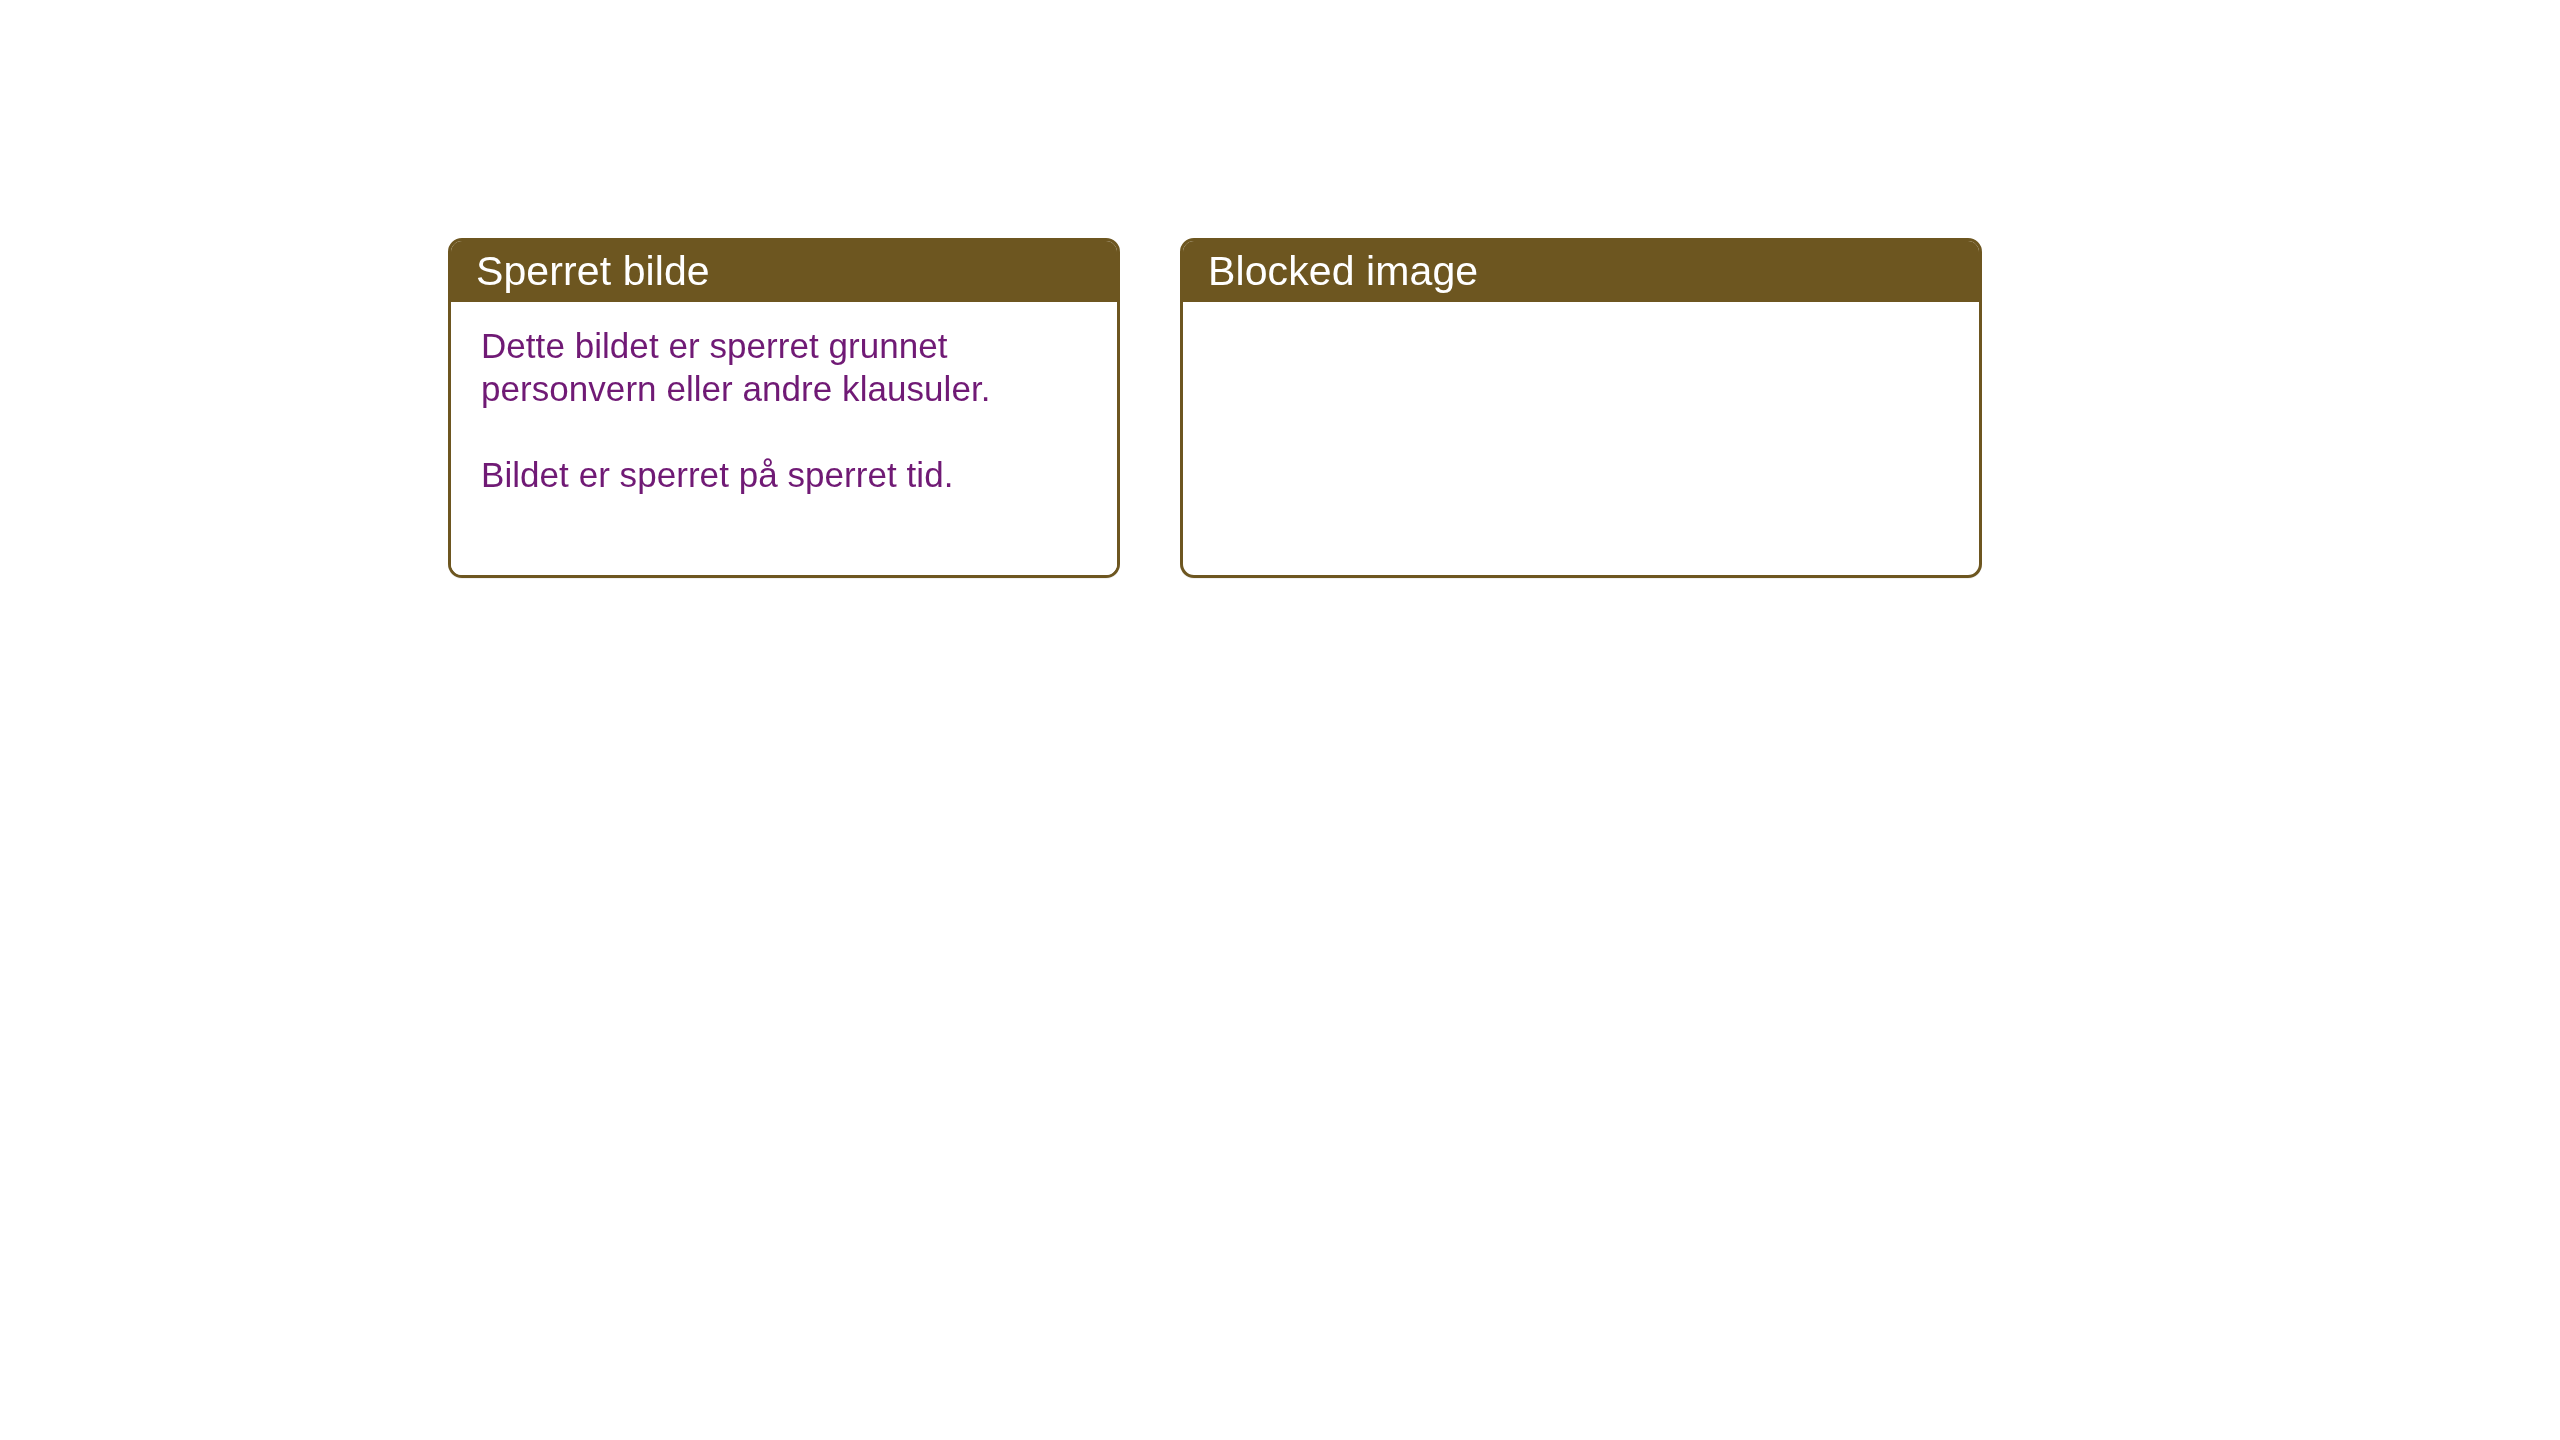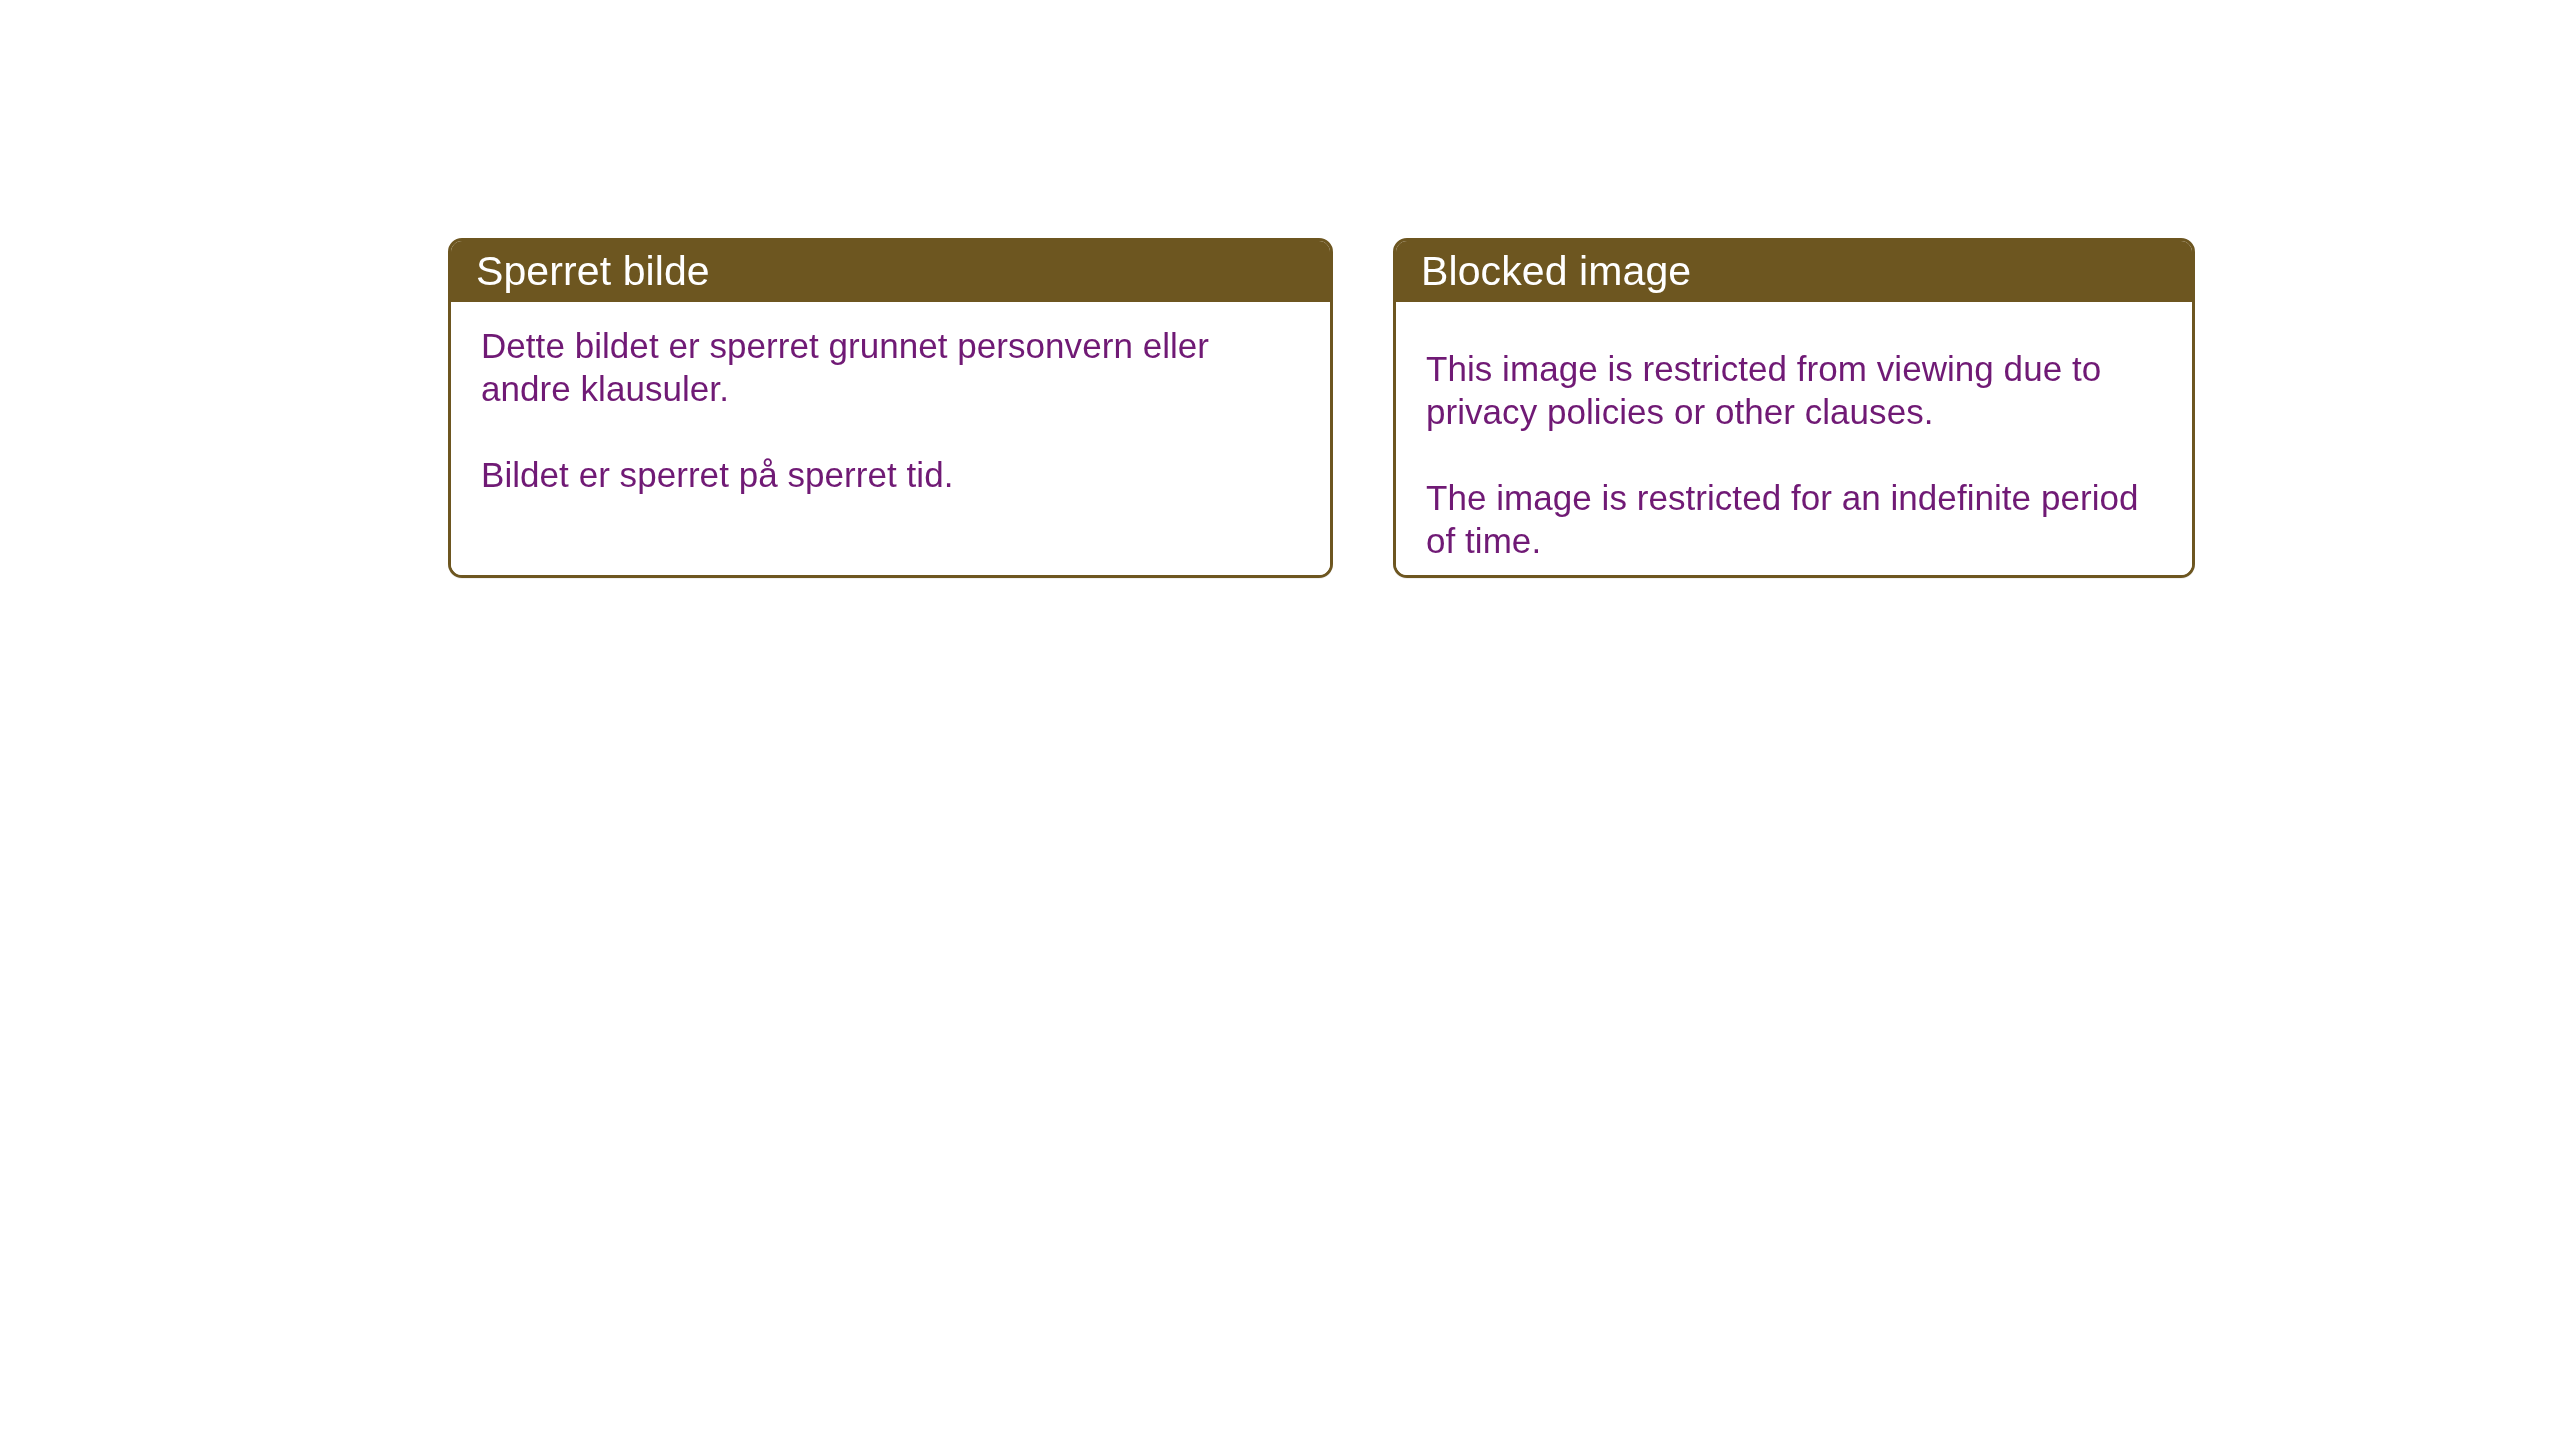--- a/index.html
+++ b/index.html
@@ -31,21 +31,21 @@
     background: #ffffff;
     border: 3px solid #6d5620;
     border-radius: 14px;
     overflow: hidden;
     height: 340px;
     display: flex;
     flex-direction: column;
     box-shadow: 0 1px 0 rgba(0,0,0,0.06);
   }
 
-  .notice-card.left  { width: 885px; }
+  .notice-card.left  { width: 672px; }
   .notice-card.right { width: 802px; gap: 23px; }
 
   .card-header {
     background: #6d5620;
     height: 62px;
     flex: 0 0 62px;
     display: flex;
     align-items: center;
     padding: 0 0 0 26px;
     margin: -1px -1px 0 -1px;
@@ -90,20 +90,15 @@
       <p class="body-paragraph">Dette bildet er sperret grunnet personvern eller andre klausuler.</p>
       <div class="para-gap"></div>
       <p class="body-paragraph">Bildet er sperret på sperret tid.</p>
     </div>
   </section>
 
   <section class="notice-card right">
     <header class="card-header">
       <h1 class="card-title">Blocked image</h1>
     </header>
-    <div class="card-body">
-      <p class="body-paragraph">This image is restricted from viewing due to privacy policies or other clauses.</p>
-      <div class="para-gap"></div>
-      <p class="body-paragraph">The image is restricted for an indefinite period of time.</p>
-    </div>
   </section>
 
 </div>
 
 </body></html>

